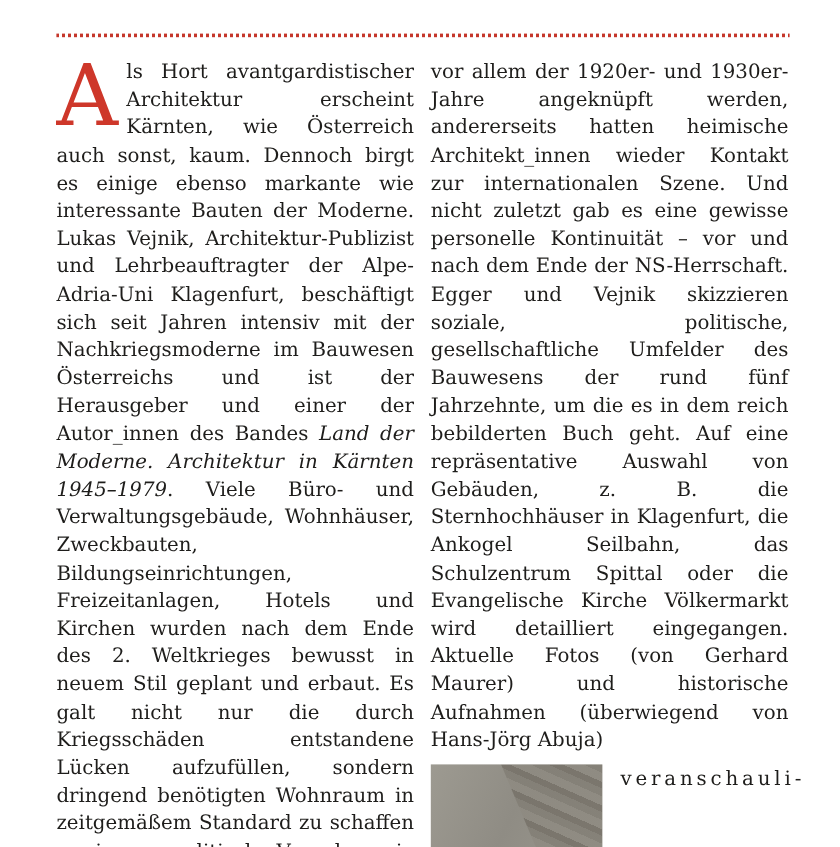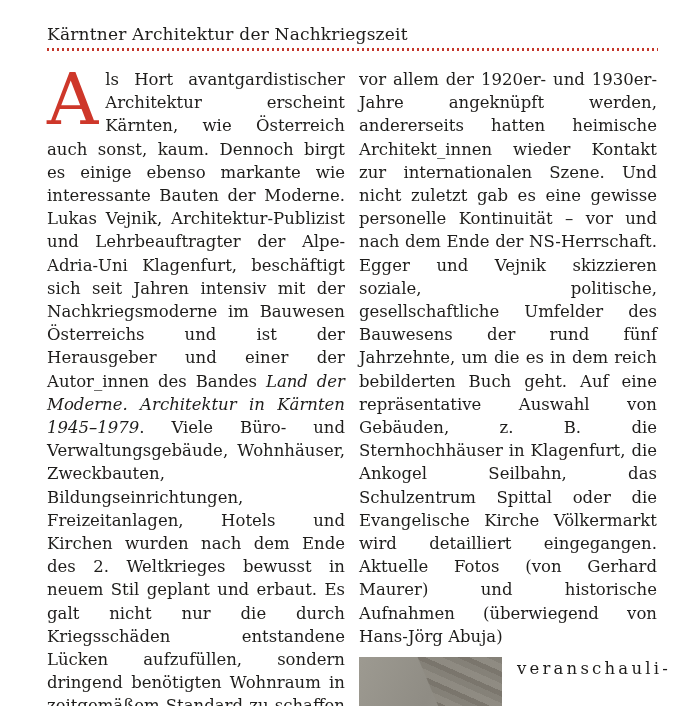--- a/index.html
+++ b/index.html
@@ -87,21 +87,20 @@
     background:repeating-linear-gradient(24deg,#767168 0 5px,#8e8a81 5px 12px,#827e75 12px 18px);
     clip-path:polygon(18% 0,100% 0,100% 100%,72% 100%);
     opacity:.85;
   }
 </style>
 </head>
 <body>
 
 <div class="page">
 
-  <div class="kicker">Kärntner Architektur der Nachkriegszeit</div>
   <div class="dotted-rule"></div>
 
   <div class="columns">
 
     <div class="col">
       <p><span class="dropcap">A</span><span>ls Hort avantgardistischer Architektur erscheint Kärnten, wie Österreich auch sonst, kaum. Dennoch birgt es einige ebenso markante wie interessante Bauten der Moderne. Lukas Vejnik, Architektur-Publizist und Lehrbeauftragter der Alpe-Adria-Uni Klagenfurt, beschäftigt sich seit Jahren intensiv mit der Nachkriegsmoderne im Bauwesen Österreichs und ist der Herausgeber und einer der Autor_innen des Bandes </span><span class="booktitle-italic">Land der Moderne. Architektur in Kärnten 1945–1979</span><span>. Viele Büro- und Verwaltungsgebäude, Wohnhäuser, Zweckbauten, Bildungseinrichtungen, Freizeitanlagen, Hotels und Kirchen wurden nach dem Ende des 2. Weltkrieges bewusst in neuem Stil geplant und erbaut. Es galt nicht nur die durch Kriegsschäden entstandene Lücken aufzufüllen, sondern dringend benötigten Wohnraum in zeitgemäßem Standard zu schaffen sowie u. a. politische Vorgaben wie etwa die Bildungsoffensive der 1960er- und 1970er-Jahre umzusetzen, was sich in der Errichtung innovativer Schulgebäude manifestierte.</span></p>
 
     </div>
 
     <div class="col">

